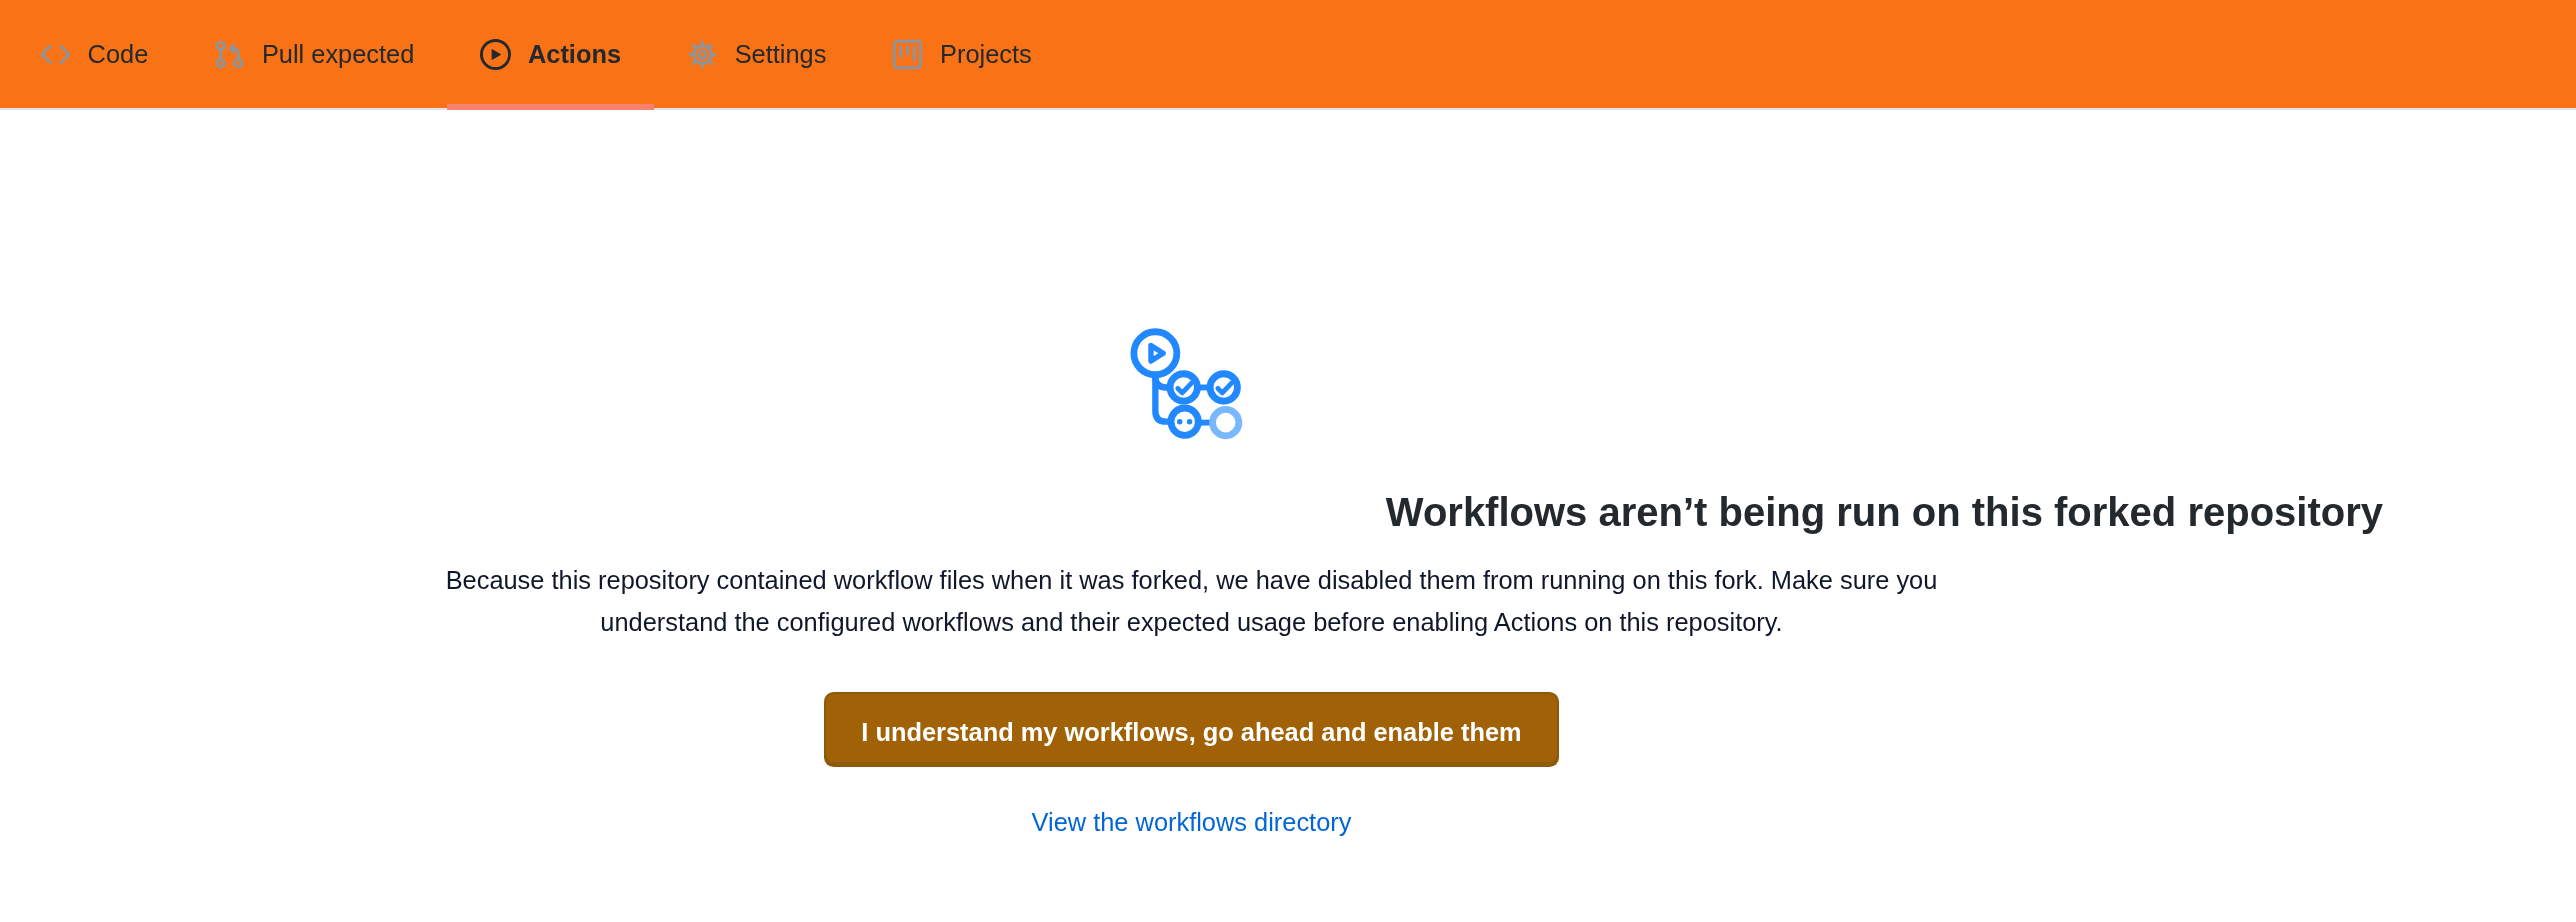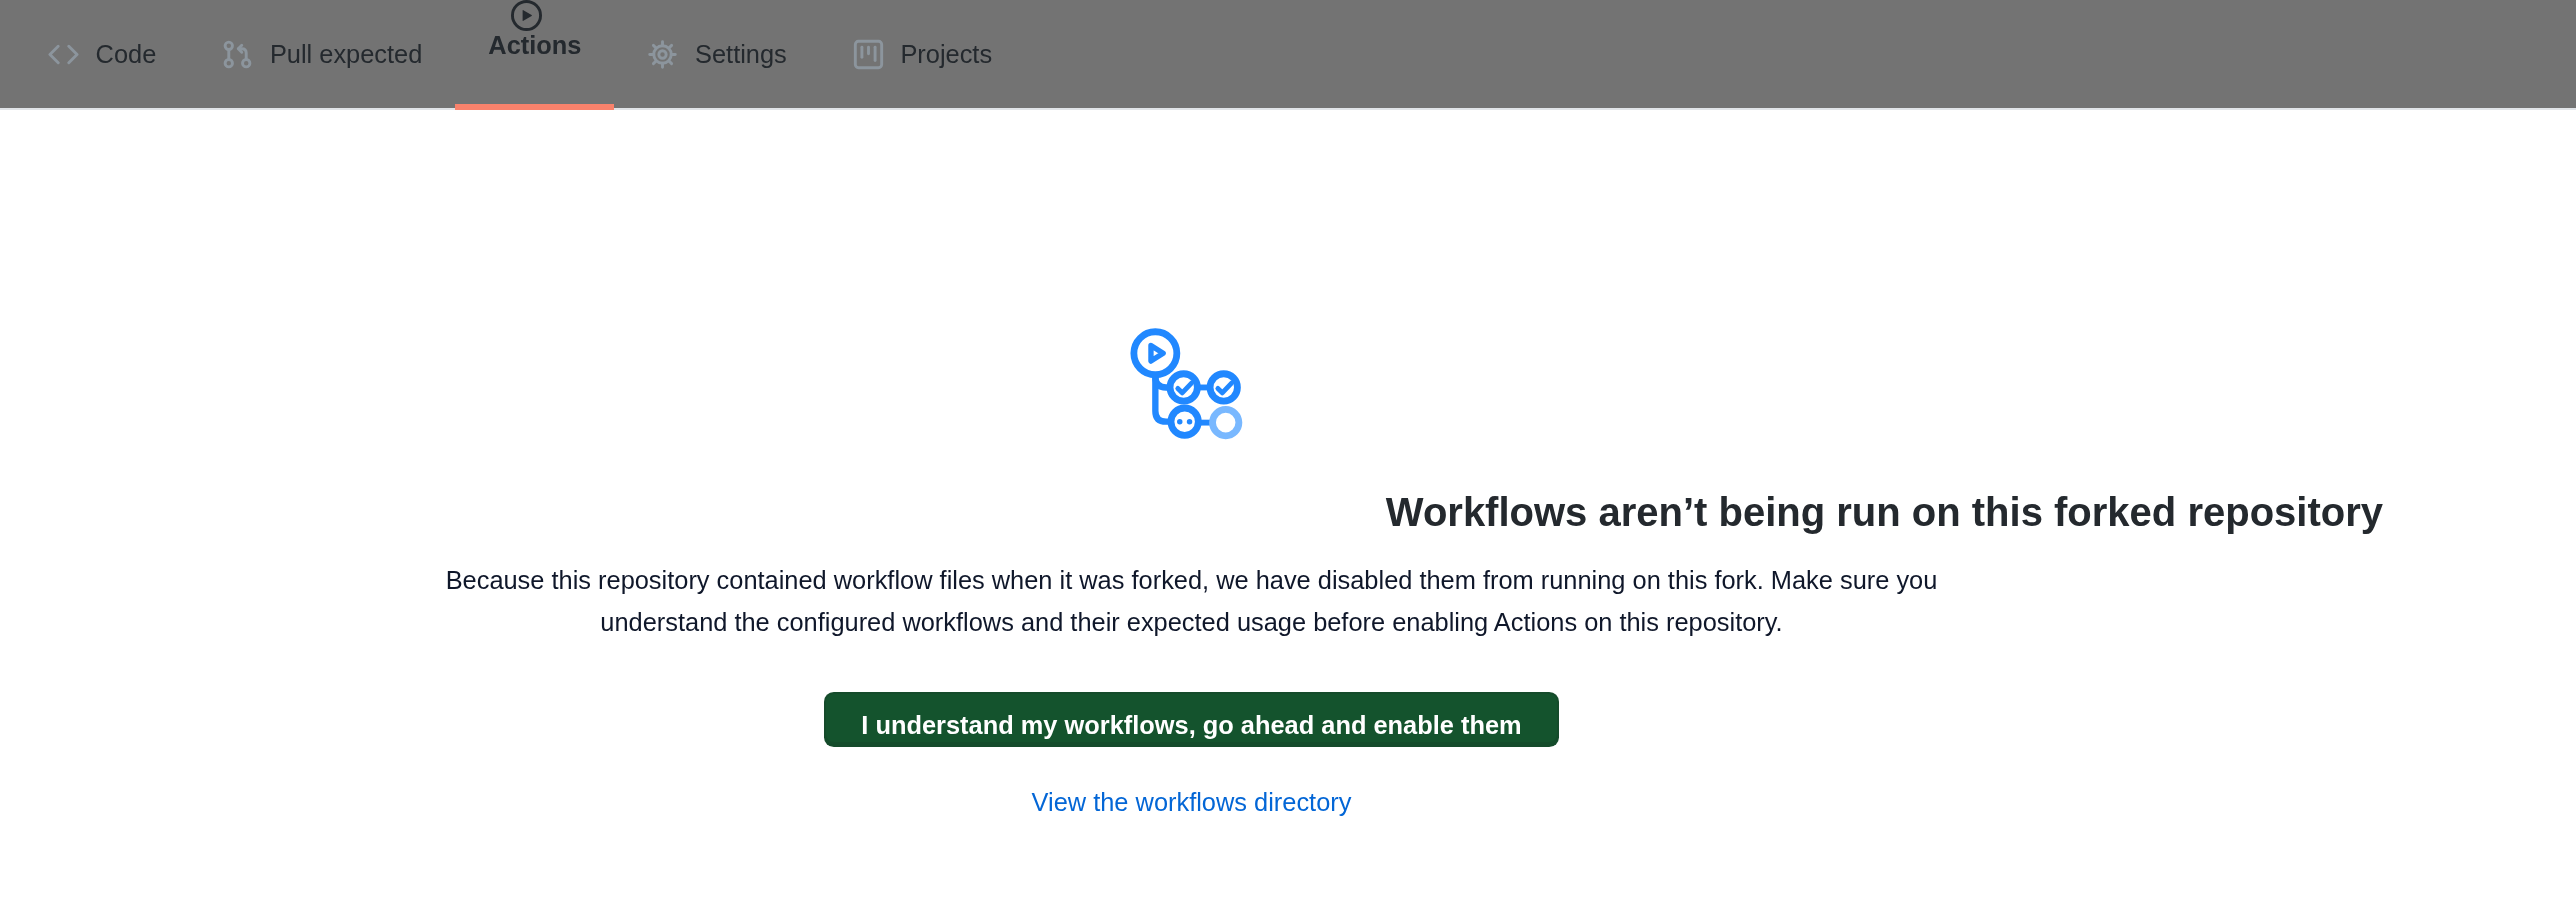--- a/index.html
+++ b/index.html
@@ -7,42 +7,42 @@
     width: 2576px; height: 923px;
     background: #ffffff;
     font-family: "Liberation Sans", "DejaVu Sans", sans-serif;
     overflow: hidden;
   }
 
   
   .repo-nav {
     width: 100%;
     height: 110px;
-    background: #737373;
+    background: #f97316;
     border-bottom: 2px solid #e1e4e8;
     display: flex;
     align-items: stretch;
-    padding-left: 15px;
+    padding-left: 7px;
     text-align: center;
   }
   .tab {
     display: flex;
     align-items: center;
     padding: 0 33px;
     font-size: 25.4px;
     color: #24292e;
     cursor: pointer;
     position: relative;
     white-space: nowrap;
   }
   .tab .octicon { margin-right: 16.6px; display: flex; align-items: center; }
   .tab .octicon svg { display: block; }
   .tab .ico-fill { fill: #8c959d; }
   .tab .ico-stroke { stroke: #8c959d; fill: none; stroke-linecap: round; stroke-linejoin: round; }
-  .tab.selected { font-weight: 700; flex-direction: column; }
+  .tab.selected { font-weight: 700; }
   .tab.selected .ico-fill { fill: #24292e; }
   .tab.selected::after {
     content: "";
     position: absolute;
     left: 0; right: 0; bottom: -2px;
     height: 5.9px;
     background: #f9826c;
   }
 
   
@@ -64,23 +64,23 @@
   .blank-desc {
     width: 1593px;
     margin: 21px auto 0;
     font-size: 25.4px;
     line-height: 42px;
     color: #0f172a;
   }
   .enable-btn {
     display: inline-block;
     margin-top: 49px;
-    height: 55px;
-    padding: 2px 35px;
-    background: #14532d;
+    height: 75px;
+    padding: 9px 35px;
+    background: #a16207;
     color: #ffffff;
     font-family: inherit;
     font-size: 25.4px;
     font-weight: 700;
     line-height: 58px;
     border: 2px solid rgba(27,31,35,0.15);
     border-radius: 9.8px;
     box-shadow: inset 0 -2.9px 0 rgba(27,31,35,0.12);
     cursor: pointer;
   }

